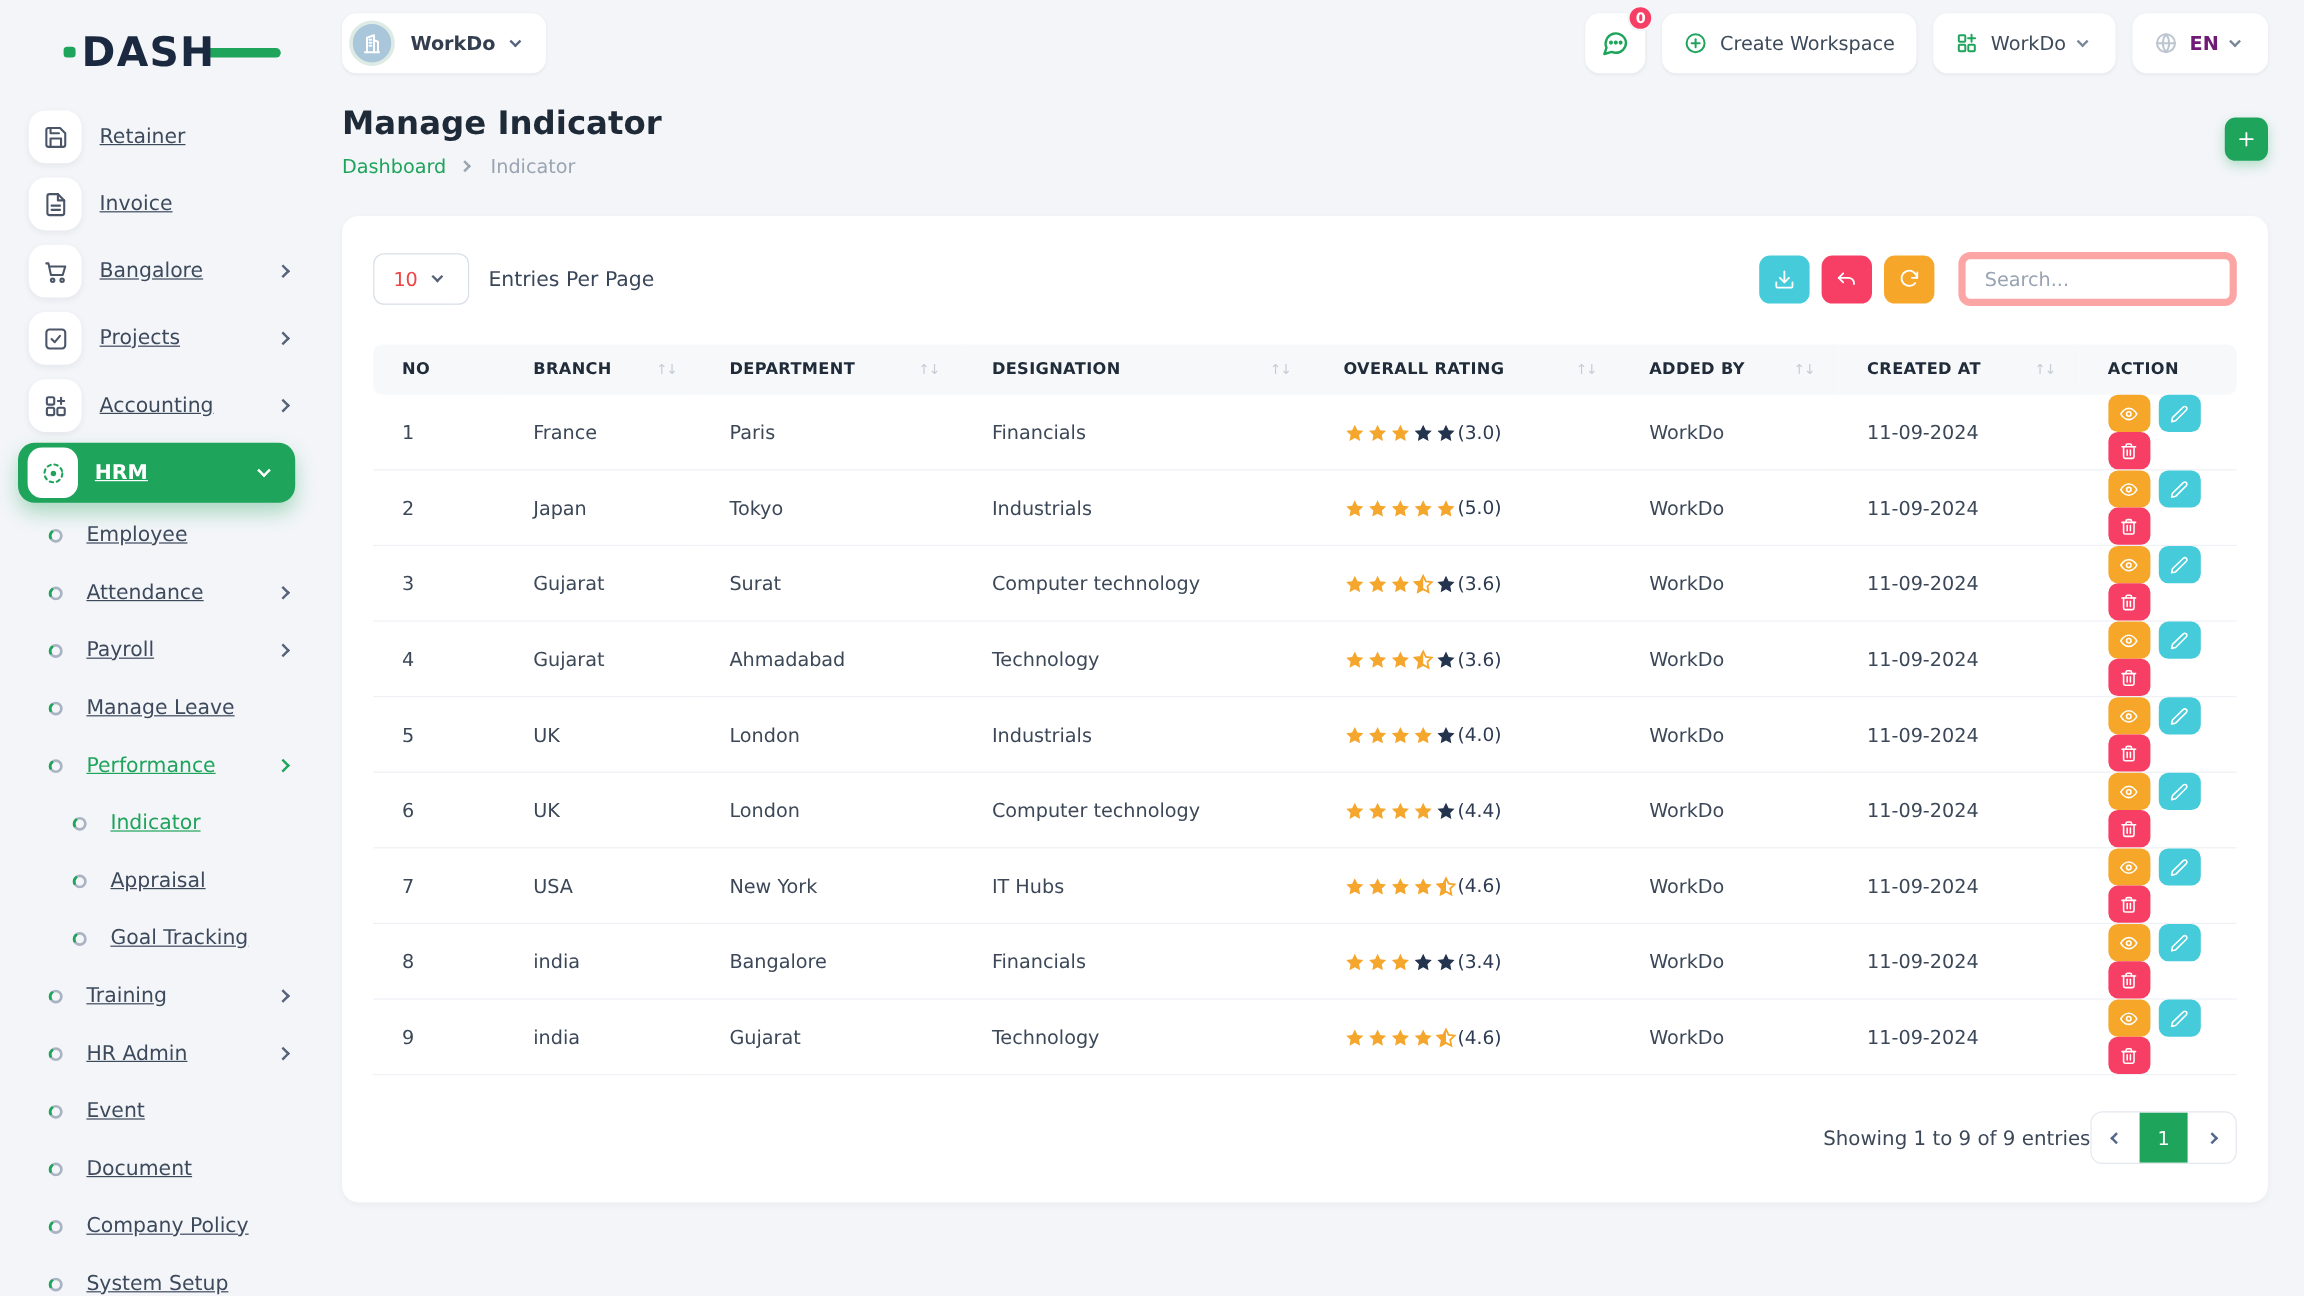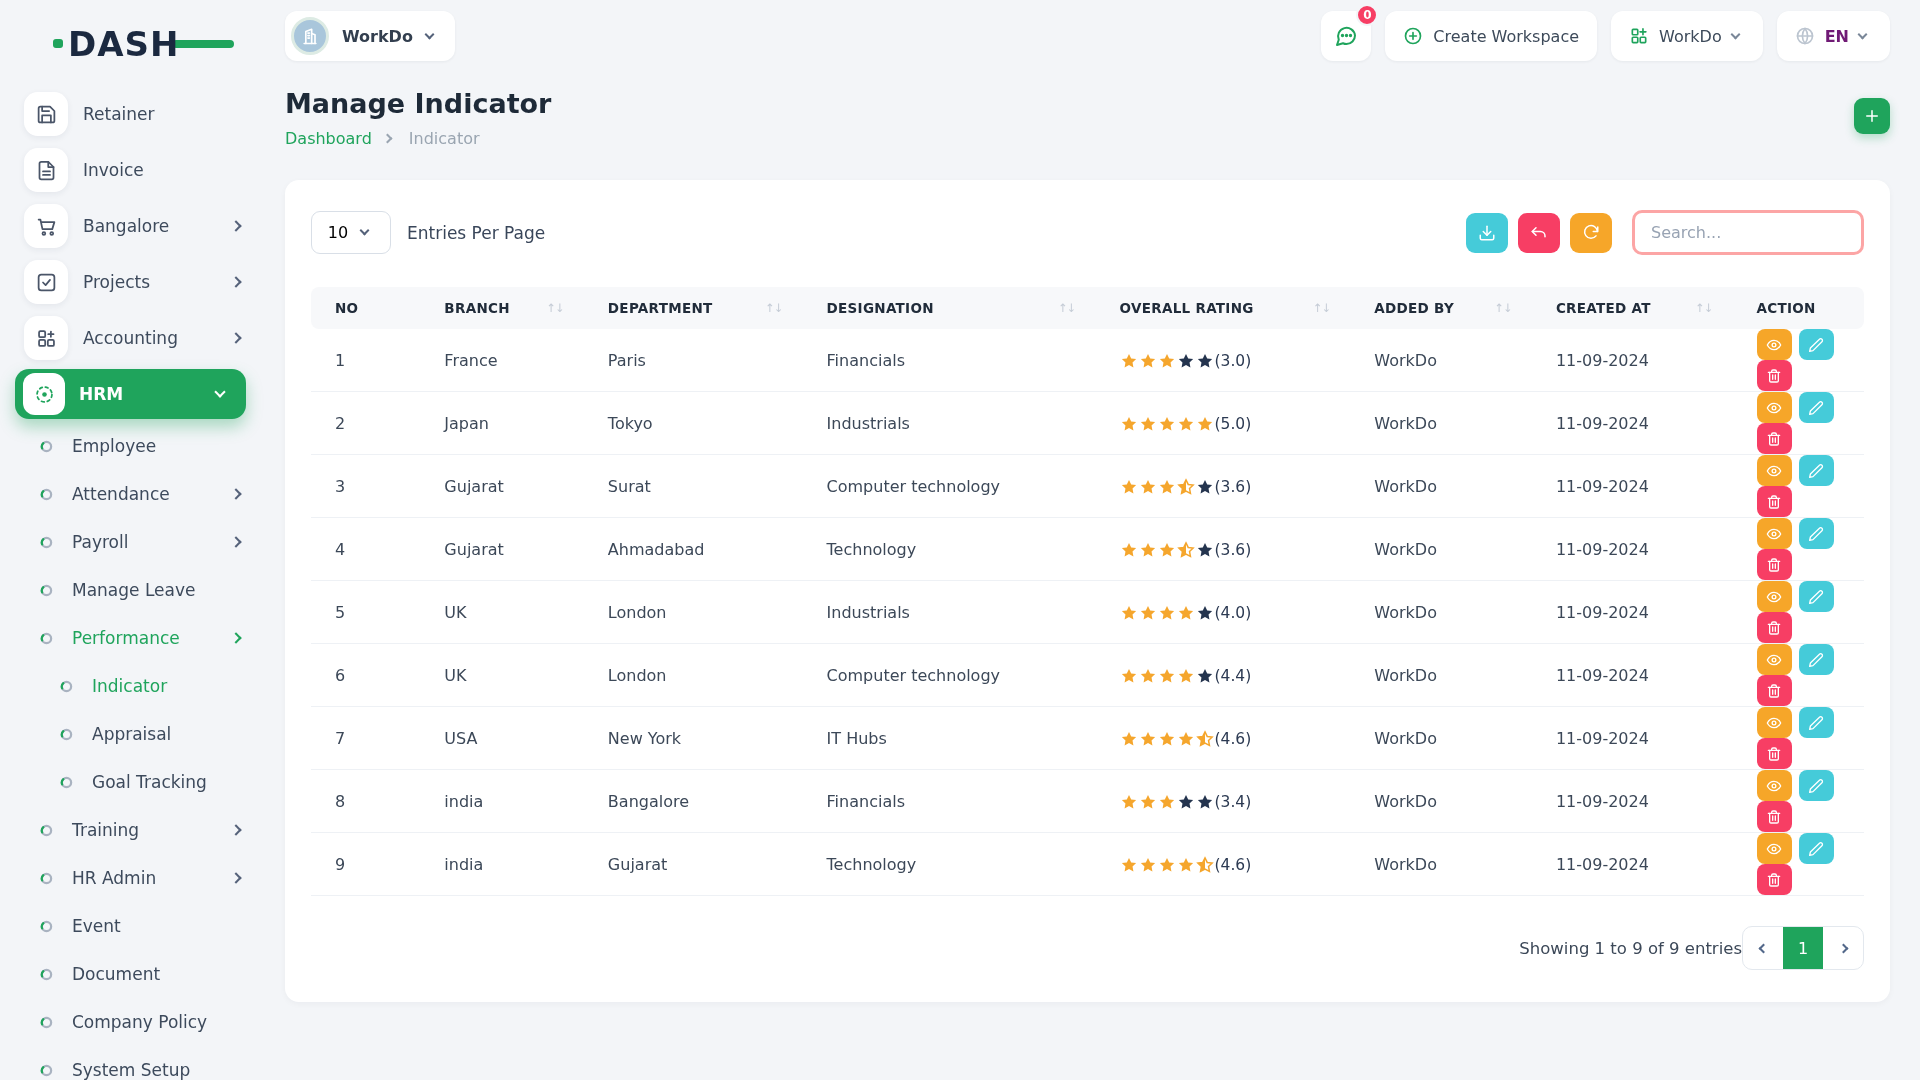--- a/index.html
+++ b/index.html
@@ -14,21 +14,21 @@
   .sidebar { position:fixed; left:0; top:0; width:260px; height:1080px; padding-top:18px; }
   .logo { position:relative; margin:6px 0 22px 68px; width:130px; cursor:pointer; }
   .logo-text { font-size:34px; font-weight:800; letter-spacing:1px; color:#1B2940; position:relative; z-index:1; }
   .logo-dot { position:absolute; left:-15px; top:15px; width:10px; height:9px; border-radius:3px; background:#1FA45C; }
   .logo-bar { position:absolute; right:-36px; top:16px; width:62px; height:8px; border-radius:4px; background:#1FA45C; }
   .side-nav { display:flex; flex-direction:column; }
   .side-item { display:flex; align-items:center; height:56px; padding:0 14px 0 24px; cursor:pointer; }
   .tile { width:44px; height:44px; background:#fff; border-radius:14px; display:flex; align-items:center;
           justify-content:center; color:#4A5568; box-shadow:0 2px 6px rgba(30,42,68,.07); margin-right:15px; flex:none; }
   .tile svg { width:21px; height:21px; }
-  .side-label { font-size:17px; color:#3D4A5C; flex:1; }
+  .side-label { font-size:17px; color:#3D4A5C; flex:1;text-decoration:underline; }
   .chev { width:8px; height:8px; border-right:2px solid #55627A; border-bottom:2px solid #55627A;
           transform:rotate(-45deg); flex:none; margin-right:6px; }
   .chev.down { transform:rotate(45deg); margin-top:-4px; }
   .chev.left { transform:rotate(135deg); }
   .chev.sm { width:7px; height:7px; }
   .side-item.tile-item.active { background:#1FA45C; border-radius:14px; height:50px; margin:3px 14px 3px 15px;
           padding:0 16px 0 8px; box-shadow:0 8px 16px rgba(31,164,92,.35); }
   .side-item.tile-item.active .tile { width:42px; height:42px; color:#1FA45C; box-shadow:none; margin-right:14px; border-radius:12px; }
   .side-item.tile-item.active .side-label { color:#fff; font-weight:700; }
   .side-item.tile-item.active .chev { border-color:#fff; }
@@ -72,31 +72,31 @@
              align-items:center; justify-content:center; margin-top:10px; cursor:pointer;
              box-shadow:0 4px 10px rgba(31,164,92,.3); }
   .add-btn svg { width:18px; height:18px; }
   
   .card { background:#fff; border-radius:14px; margin-top:32px; padding:30px 26px 32px; min-height:758px;
           box-shadow:0 2px 6px rgba(20,30,50,.04); }
   .controls { display:flex; justify-content:space-between; align-items:center; margin-bottom:32px; }
   .left-controls { display:flex; align-items:center; gap:16px; }
   .pp-select { width:80px; height:43px; background:#fff; border:1px solid #D9DFE7; border-radius:9px;
                display:flex; align-items:center; justify-content:center; gap:13px; font-size:16px;
-               color:#000000; cursor:pointer; }
+               color:#ef4444; cursor:pointer; }
   .pp-select .chev { border-color:#55627A; }
   .pp-label { font-size:17px; color:#39465A; }
   .right-controls { display:flex; align-items:center; gap:10px; }
   .tool-btn { width:42px; height:40px; border-radius:9px; display:flex; align-items:center; justify-content:center;
               color:#fff; cursor:pointer; }
   .tool-btn svg { width:18px; height:18px; }
   .tool-download { background:#45CBD9; }
   .tool-undo { background:#F73E64; }
   .tool-refresh { background:#F6A629; }
-  .search-input { width:232px; height:45px; border:3px solid #fca5a5; border-radius:10px; padding:0 16px;
+  .search-input { width:232px; height:45px; border:6px solid #fca5a5; border-radius:10px; padding:0 16px;
                   font-size:16px; color:#0f172a; margin-left:10px; outline:none; background:#fff;
                   font-family:"DejaVu Sans", sans-serif; }
   .search-input::placeholder { color:#98A3B3; }
   table { width:100%; border-collapse:collapse; table-layout:fixed; }
   thead th { background:#F7F8FA; height:42px; font-size:13.5px; font-weight:700; color:#212C3A;
              text-align:left; padding:0 20px 0 24px; letter-spacing:.3px; }
   thead th:first-child { border-radius:8px 0 0 8px; }
   thead th:last-child { border-radius:0 8px 8px 0; }
   .th-in { display:flex; justify-content:space-between; align-items:center; }
   .sort { color:#C5CCD6; font-size:11.5px; letter-spacing:-1px; font-weight:400; cursor:pointer; }

